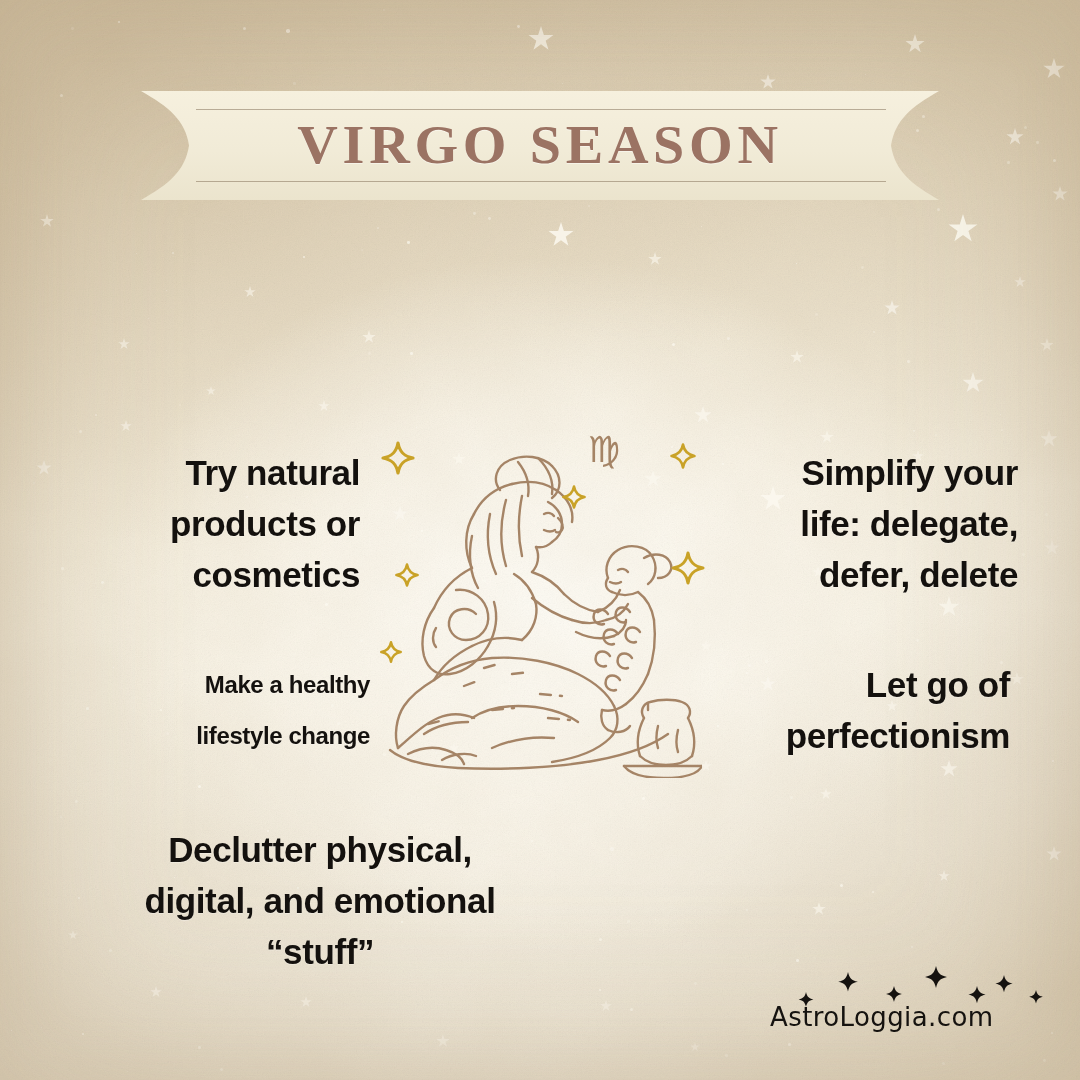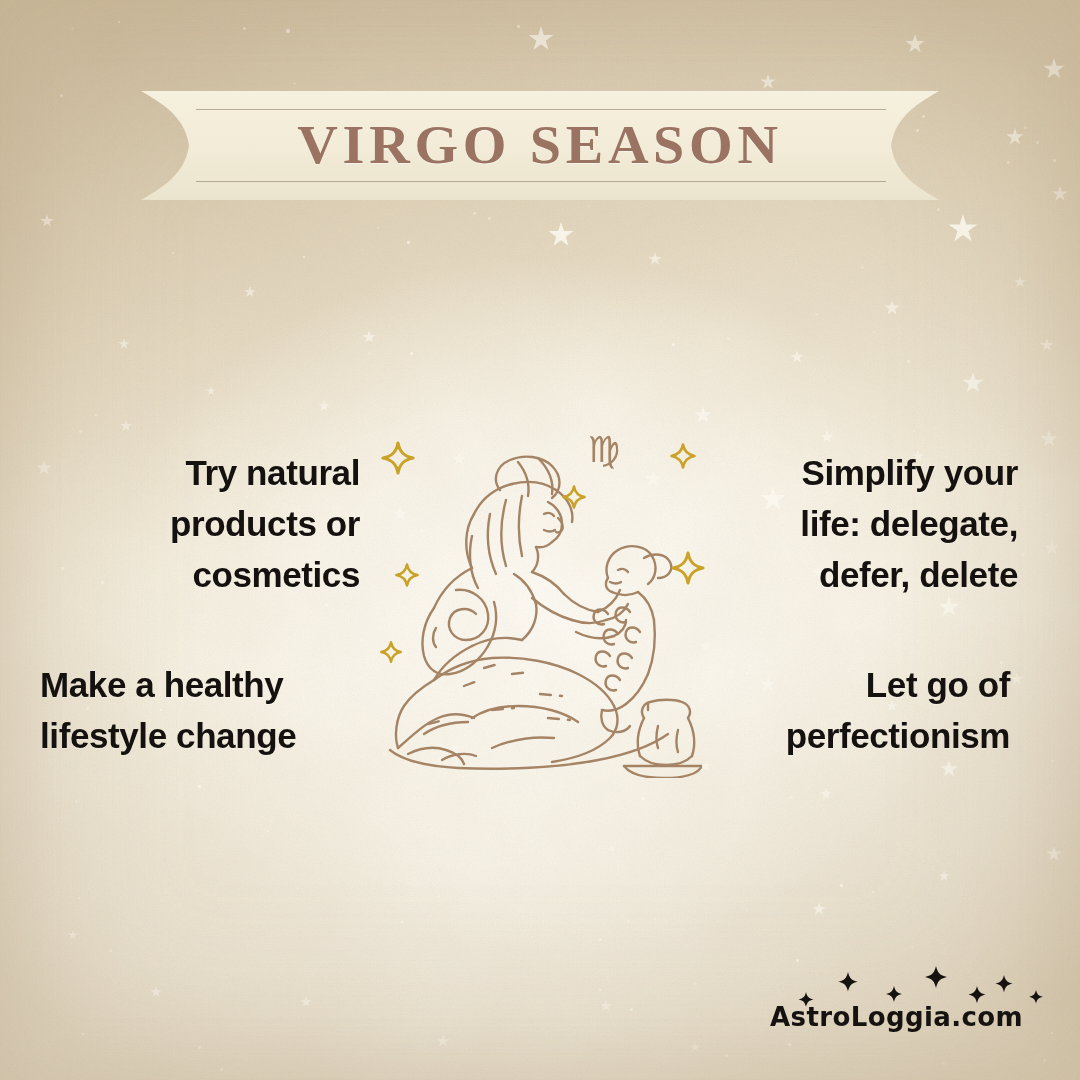--- a/index.html
+++ b/index.html
@@ -52,39 +52,39 @@
   }
   
   .copy{
     position:absolute;color:#14110e;font-weight:700;
     font-family:"Liberation Sans", sans-serif;
     letter-spacing:-0.4px;
     text-shadow:0 1px 0 rgba(255,255,255,.28);
   }
   #top-line{left:240px;top:278px;width:600px;text-align:center;font-size:38px;line-height:53px;}
   #left-1{left:60px;top:447px;width:300px;text-align:right;font-size:35px;line-height:51px;}
-  #left-2{left:40px;top:659px;width:330px;text-align:left;font-size:35px;line-height:51px;}
+  #left-2{left:40px;top:659px;width:330px;text-align:right;font-size:24px;line-height:51px;}
   #left-3{left:105px;top:824px;width:430px;text-align:center;font-size:35px;line-height:51px;}
   #right-1{left:718px;top:447px;width:300px;text-align:right;font-size:35px;line-height:51px;}
   #right-2{left:720px;top:659px;width:290px;text-align:right;font-size:35px;line-height:51px;}
   #right-3{left:575px;top:824px;width:400px;text-align:center;font-size:35px;line-height:51px;}
   
   .illu{position:absolute;left:372px;top:418px;width:330px;height:360px;}
   .glyph{
     position:absolute;left:588px;top:432px;
     font-family:"DejaVu Sans", sans-serif;
     font-size:36px;line-height:36px;color:#a58466;
   }
   
   .sparkle{position:absolute;}
   
   .watermark{
     position:absolute;left:770px;top:1002px;
     font-family:"DejaVu Sans", sans-serif;
-    font-size:26px;letter-spacing:.4px;color:#15120f;font-weight:700;
+    font-size:26px;letter-spacing:.4px;color:#15120f;font-weight:400;
   }
   .wm-stars{position:absolute;left:760px;top:962px;width:290px;height:52px;}
 </style>
 </head>
 <body>
 
 <div id="poster">
 
   <svg class="grain" width="1080" height="1080">
     <filter id="fgrain">
@@ -327,20 +327,21 @@
              C28,93 44,80 48,54.5 C44,29 28,16 0,0 Z" fill="none"></path>
     <path d="M0,0 H798 C770,16 754,29 750,54.5 C754,80 770,93 798,109 H0
              C28,93 44,80 48,54.5 C44,29 28,16 0,0 Z" fill="url(#bg1)"></path>
   </svg>
   <div class="banner-rule top"></div>
   <div class="banner-rule bot"></div>
   <div class="banner-title">VIRGO SEASON</div>
 
   <div class="copy" id="left-1">Try natural<br>products or<br>cosmetics</div>
   <div class="copy" id="left-2">Make a healthy<br>lifestyle change</div>
+  <div class="copy" id="left-3">Declutter physical,<br>digital, and emotional<br>“stuff”</div>
   <div class="copy" id="right-2">Let go of<br>perfectionism</div>
   <div class="copy" id="right-1">Simplify your<br>life: delegate,<br>defer, delete</div>
 
   <div class="glyph">♍</div>
 
   <svg class="illu" viewBox="0 0 330 360">
     <g fill="none" stroke="#a58466" stroke-width="2.4" stroke-linecap="round" stroke-linejoin="round">
 
       <path d="M26,330 C40,318 52,306 66,300 C80,294 92,296 102,300"></path>
       <path d="M18,332 C30,342 52,348 86,350 C130,352 186,350 226,342 C258,336 282,326 296,316"></path>

